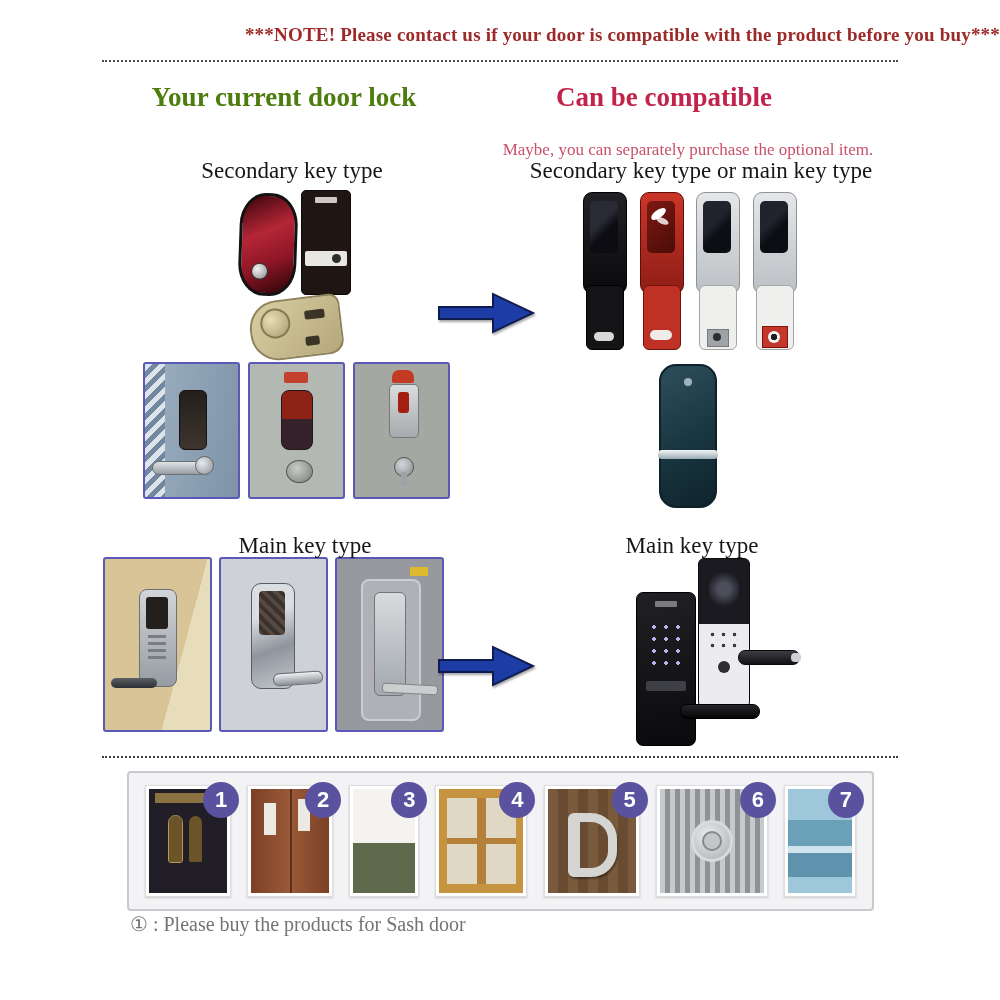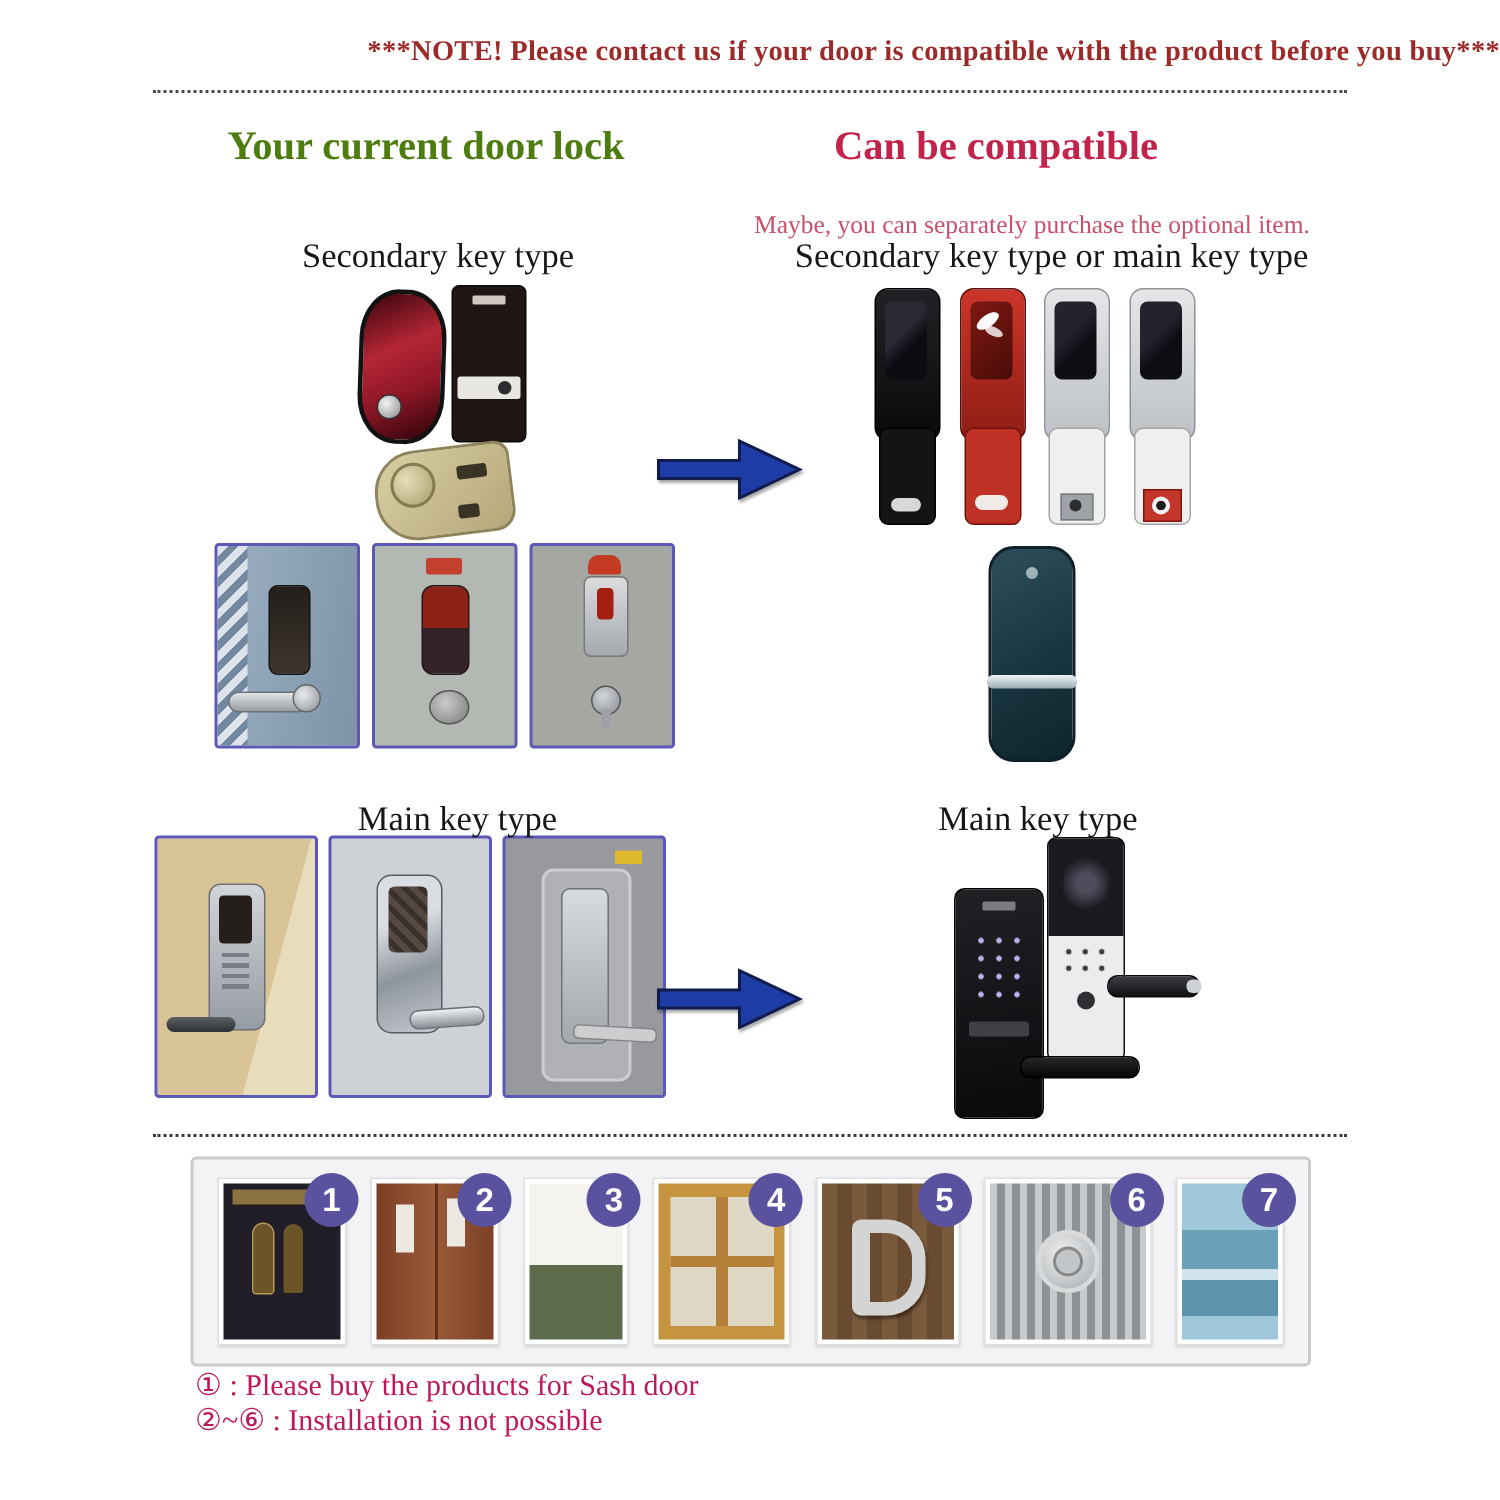--- a/index.html
+++ b/index.html
@@ -19,21 +19,21 @@
              font-size:27px;font-weight:bold;color:#c2234a;}
   .hdr-right-sub{position:absolute;left:478px;top:115px;width:420px;text-align:center;
                  font-size:17px;color:#c9506b;margin-top:25px;}
 
   .lbl{position:absolute;text-align:center;font-size:23px;color:#161616;}
   .sec-left{left:177px;top:158px;width:230px;}
   .sec-right{left:505px;top:158px;width:392px;}
   .main-left{left:205px;top:533px;width:200px;z-index:5;}
   .main-right{left:592px;top:533px;width:200px;z-index:5;}
 
-  .notes{position:absolute;left:130px;top:913px;font-size:20px;color:#be185d;line-height:23px;}
+  .notes{position:absolute;left:130px;top:913px;font-size:20px;color:#737373;line-height:23px;}
   .note-line{white-space:pre;}
 
   
   .arrow{position:absolute;width:100px;height:52px;filter:drop-shadow(1px 2px 1px rgba(0,0,0,.35));}
   .arrow1{left:436px;top:287px;}
   .arrow2{left:436px;top:640px;}
 
   
   .red-lock{position:absolute;left:239px;top:193px;width:52px;height:97px;border:3px solid #121212;
             border-radius:26px/32px;transform:rotate(2deg);
@@ -393,16 +393,15 @@
       <div class="door-badge">6</div>
     </div>
     <div class="door-item">
       <div class="door-img d7"></div>
       <div class="door-badge">7</div>
     </div>
   </div>
 
   <div class="notes">
     <div class="note-line">① : Please buy the products for Sash door</div>
-    <div class="note-line">②~⑥ : Installation is not possible</div>
   </div>
 
 </div>
 
 </body></html>

